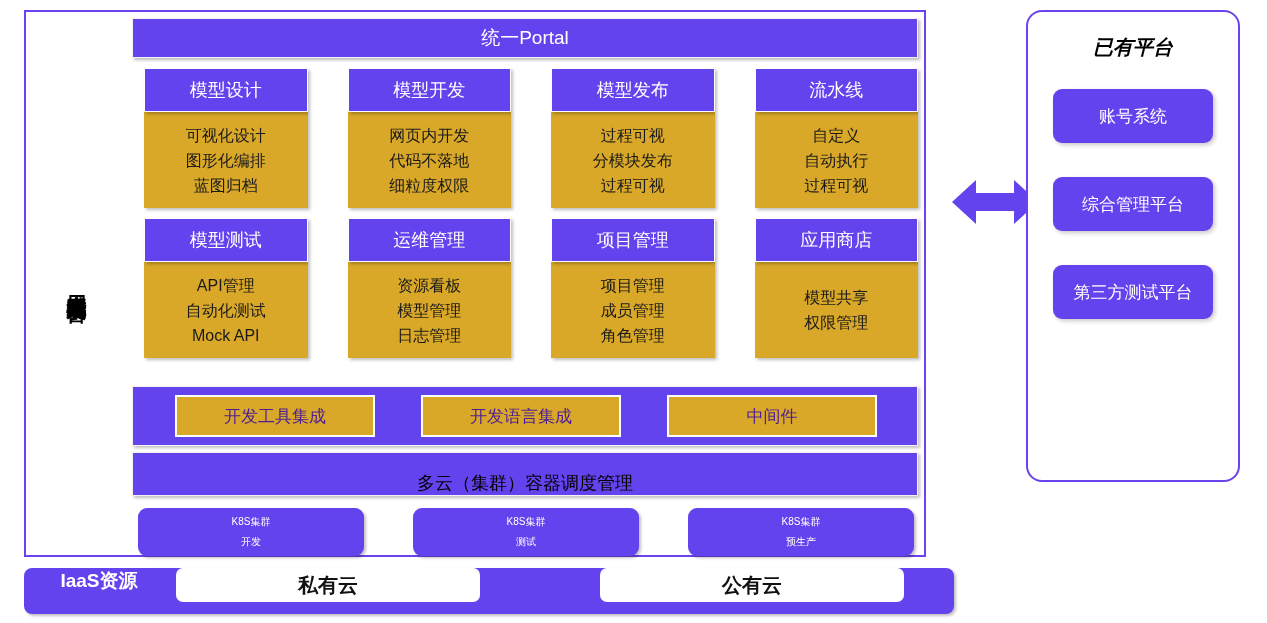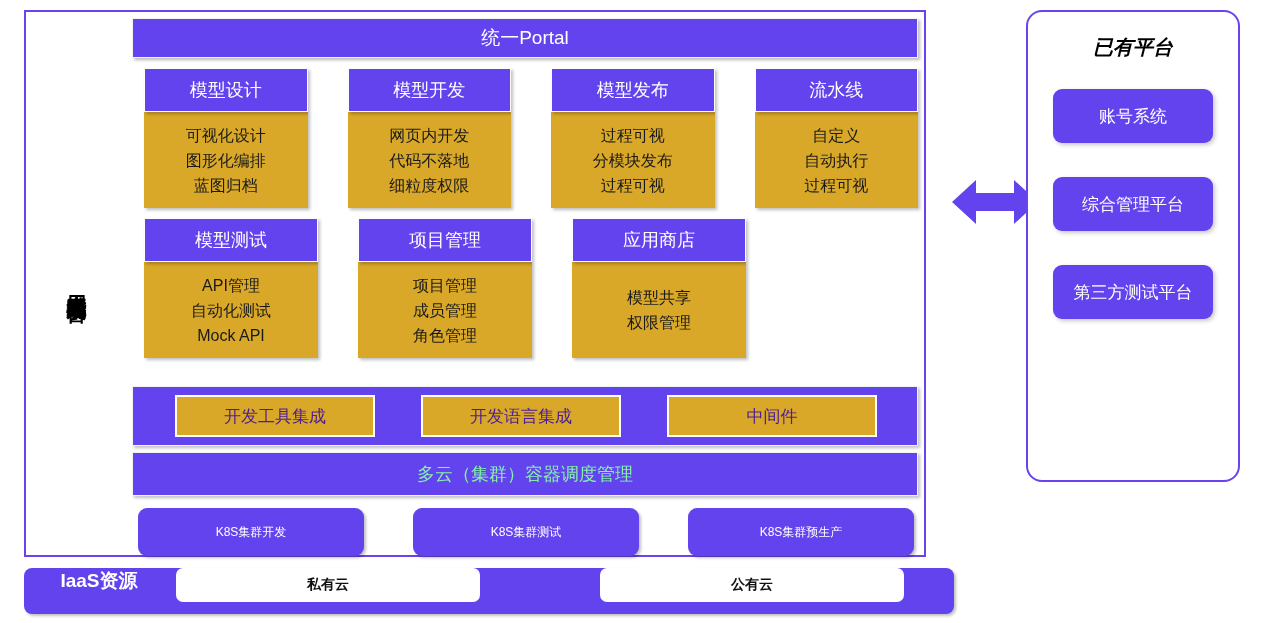--- a/index.html
+++ b/index.html
@@ -153,47 +153,47 @@
 
   
   #multicloud-bar {
     position: absolute;
     left: 0px;
     top: 434px;
     width: 786px;
     height: 44px;
     background: #6243ee;
     border: 1.5px solid #f3f3f3;
-    color: #86efac;
+    color: #000000;
     font-size: 18px;
     display: flex;
-    align-items: center;
+    align-items: flex-end;
     justify-content: center;
     box-shadow: 2px 2px 3px rgba(0,0,0,0.25);
   }
 
   
   #k8s-row {
     position: absolute;
     left: 6px;
     top: 490px;
     width: 780px;
     display: flex;
     gap: 49px;
   }
   .k8s-box {
     width: 226px;
     height: 48px;
     background: #6243ee;
     border-radius: 9px;
     color: #ffffff;
-    font-size: 12px;
+    font-size: 10px;
     line-height: 20px;
     display: flex;
-    flex-direction: row;
+    flex-direction: column;
     align-items: center;
     justify-content: center;
     box-shadow: 2px 2px 3px rgba(0,0,0,0.25);
   }
 
   
   #iaas-bar {
     position: absolute;
     left: 24px;
     top: 568px;
@@ -211,21 +211,21 @@
     color: #ffffff;
     font-size: 19px;
     font-weight: bold;
   }
   .iaas-cloud {
     position: absolute;
     height: 34px;
     background: #ffffff;
     border-radius: 7px;
     color: #111111;
-    font-size: 14px;
+    font-size: 20px;
     font-weight: bold;
     display: flex;
     align-items: center;
     justify-content: center;
   }
   #cloud-0 { left: 152px; width: 304px; }
   #cloud-1 { left: 576px; width: 304px; }
 
   
   #connector-arrow {
@@ -340,20 +340,28 @@
 
       <div class="module-col">
         <div class="module-head">模型测试</div>
         <div class="module-body">
           <span class="line">API管理</span>
           <span class="line">自动化测试</span>
           <span class="line">Mock API</span>
         </div>
       </div>
 
+      <div class="module-col">
+        <div class="module-head">运维管理</div>
+        <div class="module-body">
+          <span class="line">资源看板</span>
+          <span class="line">模型管理</span>
+          <span class="line">日志管理</span>
+        </div>
+      </div>
 
       <div class="module-col">
         <div class="module-head">项目管理</div>
         <div class="module-body">
           <span class="line">项目管理</span>
           <span class="line">成员管理</span>
           <span class="line">角色管理</span>
         </div>
       </div>
 

